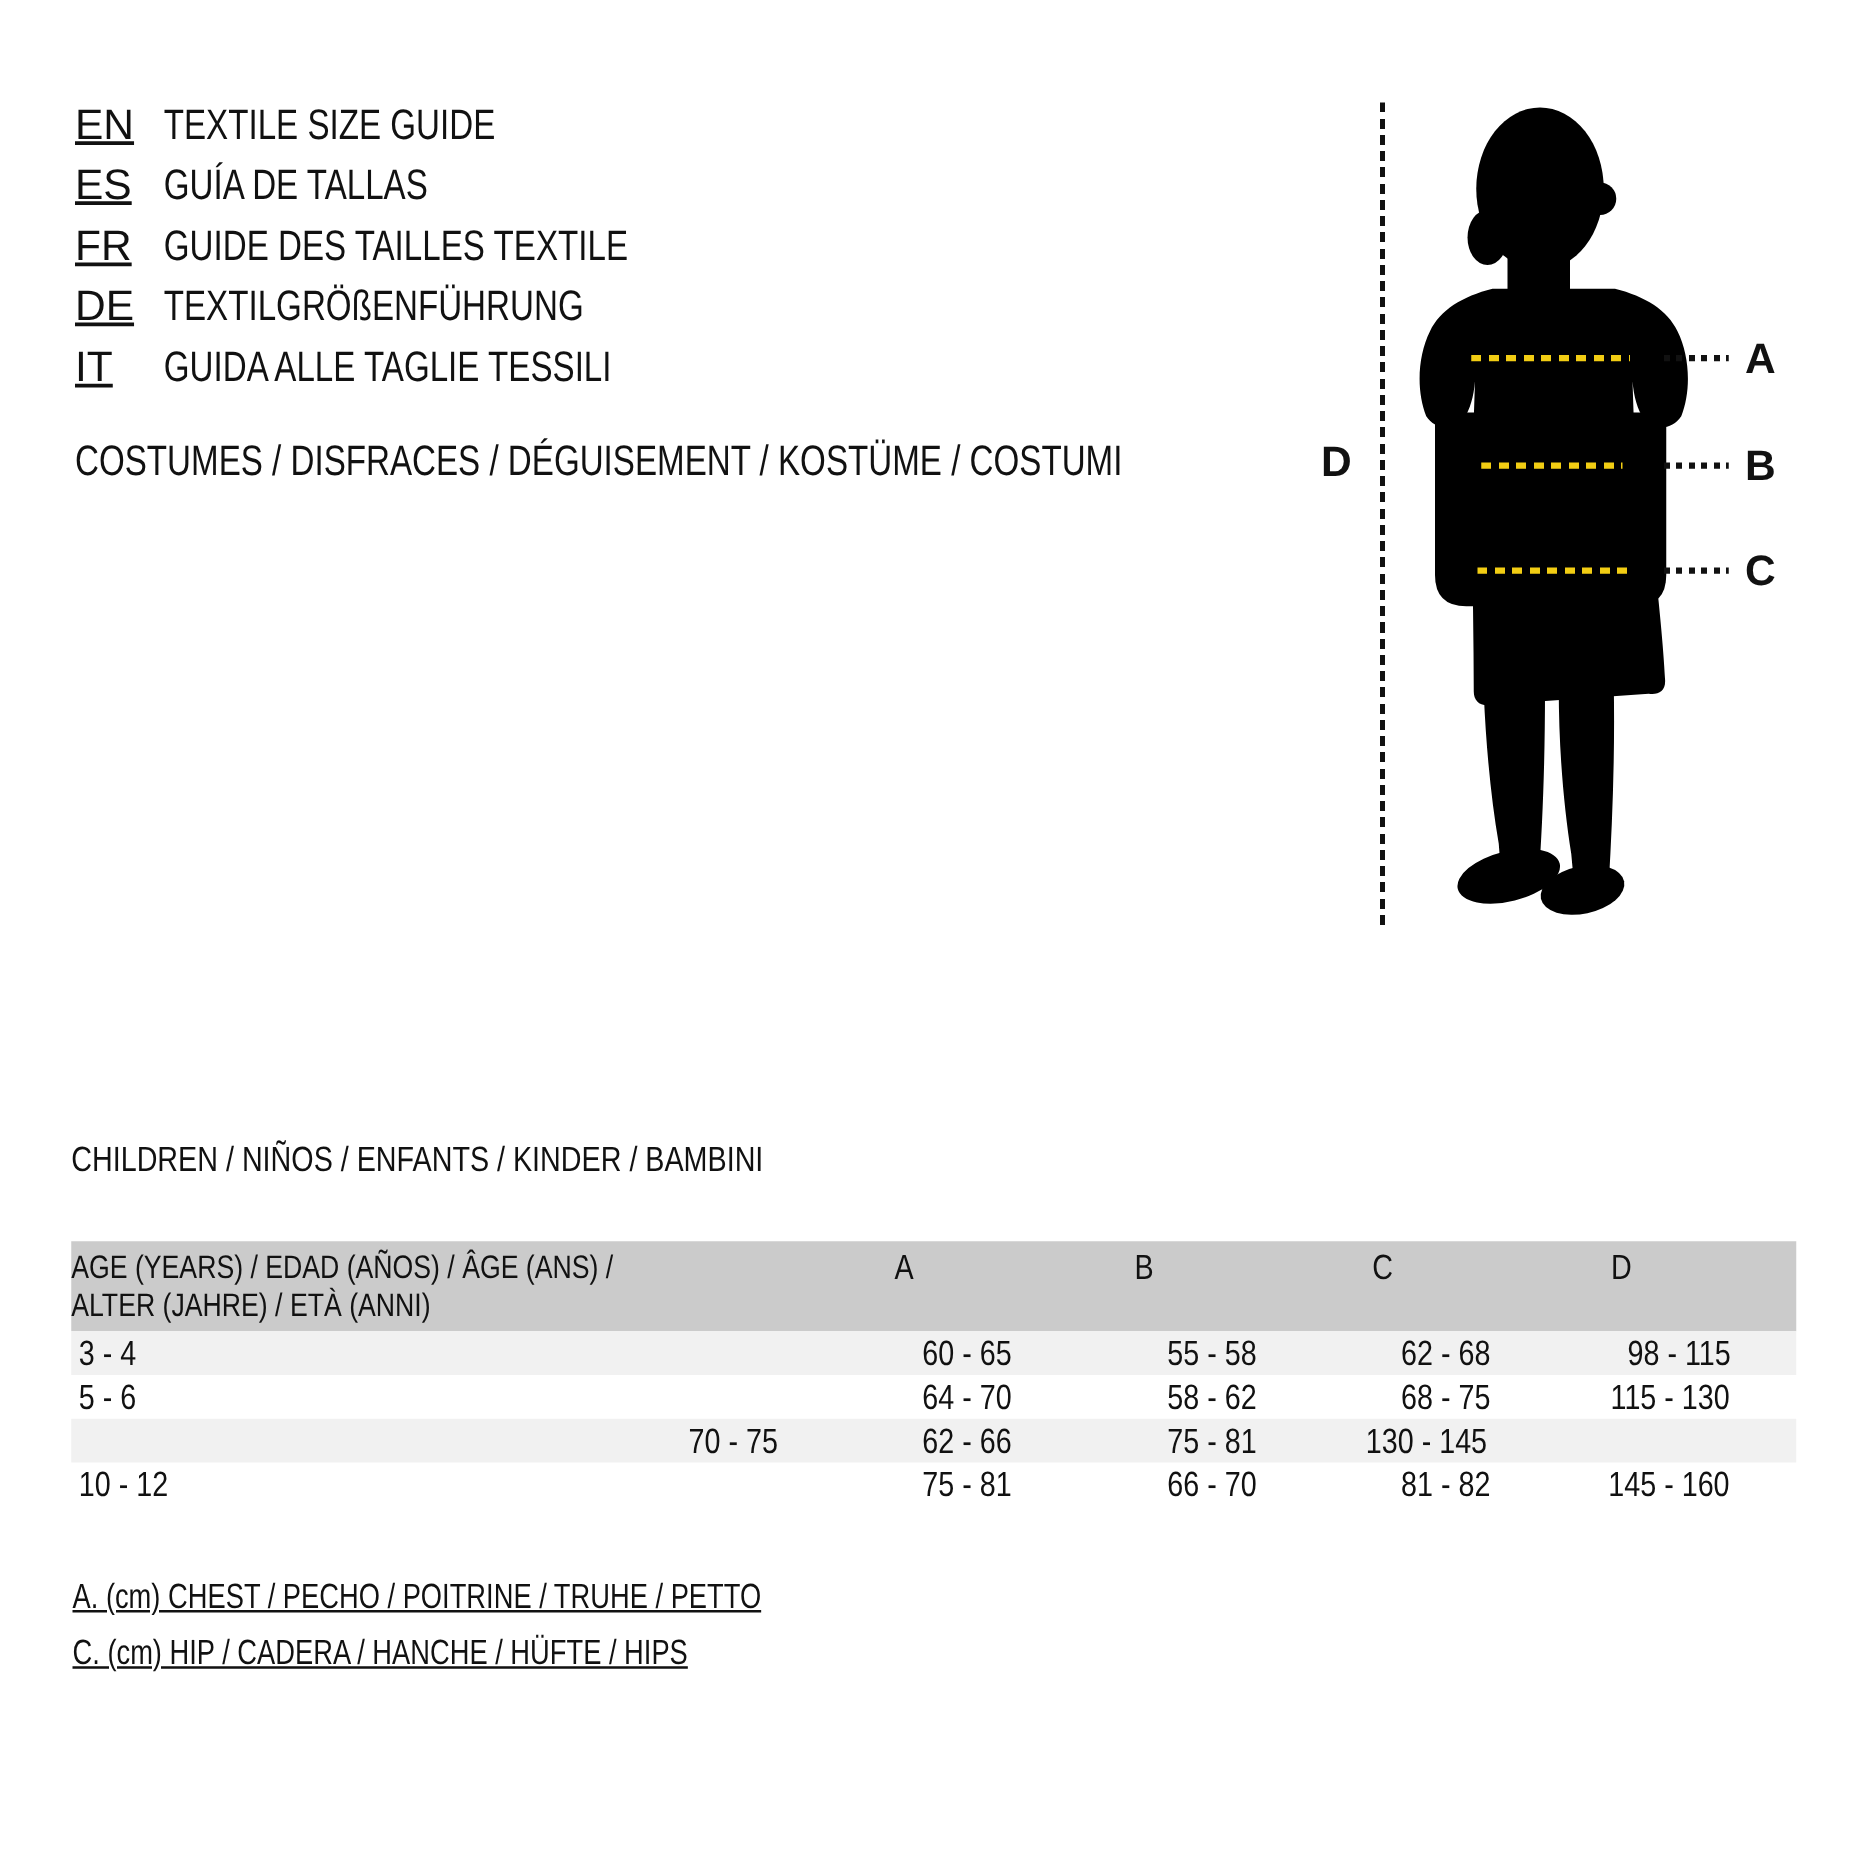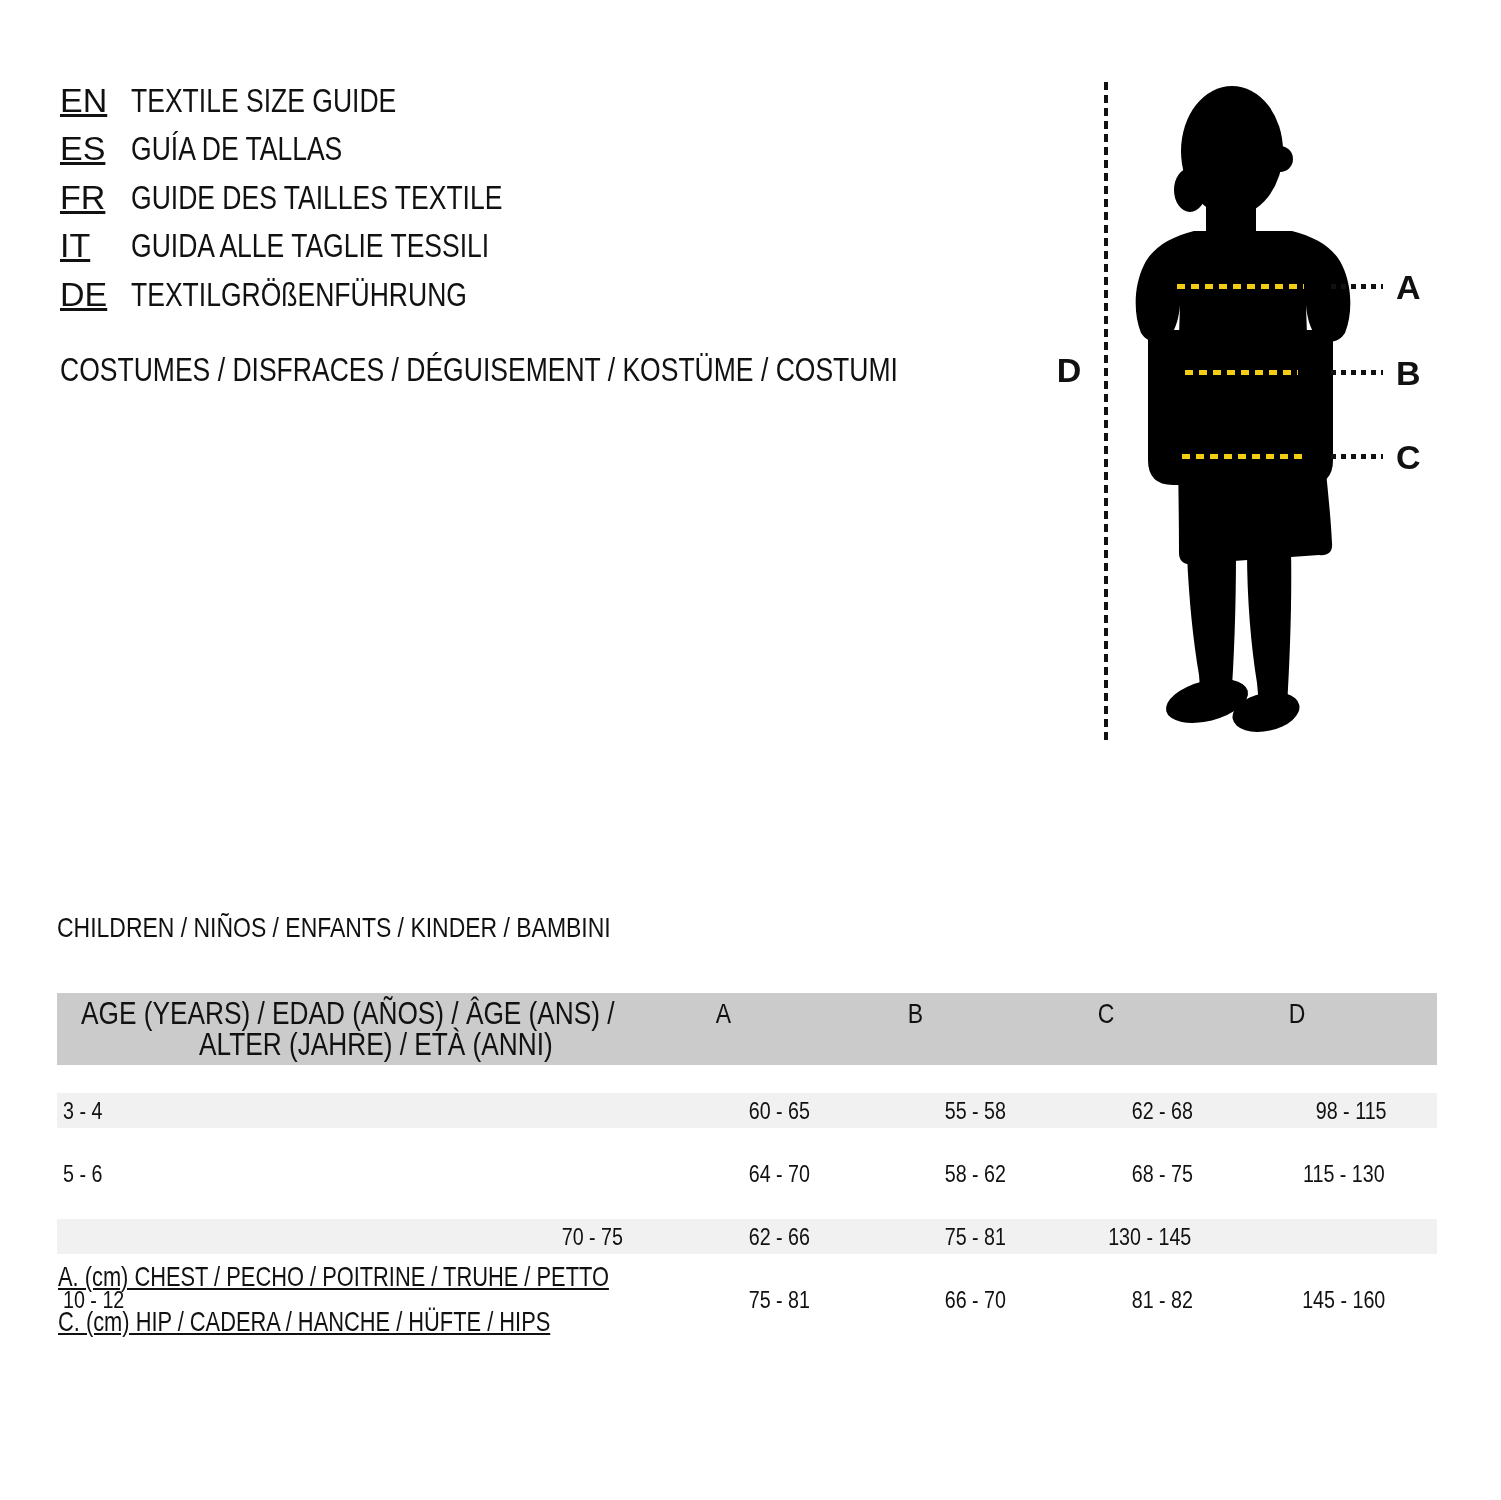--- a/index.html
+++ b/index.html
@@ -45,23 +45,23 @@
   .lbl-a{left:1396px;top:266px;}
   .lbl-b{left:1396px;top:352px;}
   .lbl-c{left:1396px;top:436px;}
   .lbl-d{left:1052px;top:349px;width:34px;text-align:center;}
 
   
   .children-title{position:absolute;left:57px;top:912px;font-size:28px;font-weight:normal;text-align:center;}
   .size-table{position:absolute;left:57px;top:993px;width:1380px;}
   .t-grid{display:grid;grid-template-columns:573px 187px 196px 187px 194px;}
   .t-header{height:72px;background:var(--header-bg);padding-top:5px;}
-  .age-head{padding-left:24px;font-size:32px;line-height:31px;text-align:right;}
+  .age-head{padding-left:0;font-size:26px;line-height:31px;}
   .col-head{font-size:28px;line-height:31px;text-align:center;}
-  .t-row{height:35px;line-height:35px;font-size:24px;margin-top:28px;}
+  .t-row{height:35px;line-height:35px;font-size:28px;}
   .t-row:nth-child(even){background:var(--row-alt);}
   .age-cell{padding-left:6px;}
   .num-cell{text-align:right;}
 
   
   .legend{position:absolute;left:58px;top:1254px;text-decoration:underline;}
   .legend-line{height:45px;display:flex;align-items:center;font-size:28px;}
 </style>
 </head>
 <body>
@@ -73,26 +73,26 @@
   </div>
   <div class="lang-row">
     <span class="lang-code">ES</span>
     <span class="cond-tight">GUÍA DE TALLAS</span>
   </div>
   <div class="lang-row">
     <span class="lang-code">FR</span>
     <span class="cond-tight">GUIDE DES TAILLES TEXTILE</span>
   </div>
   <div class="lang-row">
+    <span class="lang-code">DE</span>
+    <span class="cond-tight">TEXTILGRÖßENFÜHRUNG</span>
+  </div>
+  <div class="lang-row">
     <span class="lang-code">IT</span>
     <span class="cond-tight">GUIDA ALLE TAGLIE TESSILI</span>
-  </div>
-  <div class="lang-row">
-    <span class="lang-code">DE</span>
-    <span class="cond-tight">TEXTILGRÖßENFÜHRUNG</span>
   </div>
 </section>
 
 <h1 class="costumes">
   <span class="cond-tight">COSTUMES / DISFRACES / DÉGUISEMENT / KOSTÜME / COSTUMI</span>
 </h1>
 
 <div class="vline"></div>
 
 <svg class="sil" viewBox="0 0 250 660" xmlns="http://www.w3.org/2000/svg">

